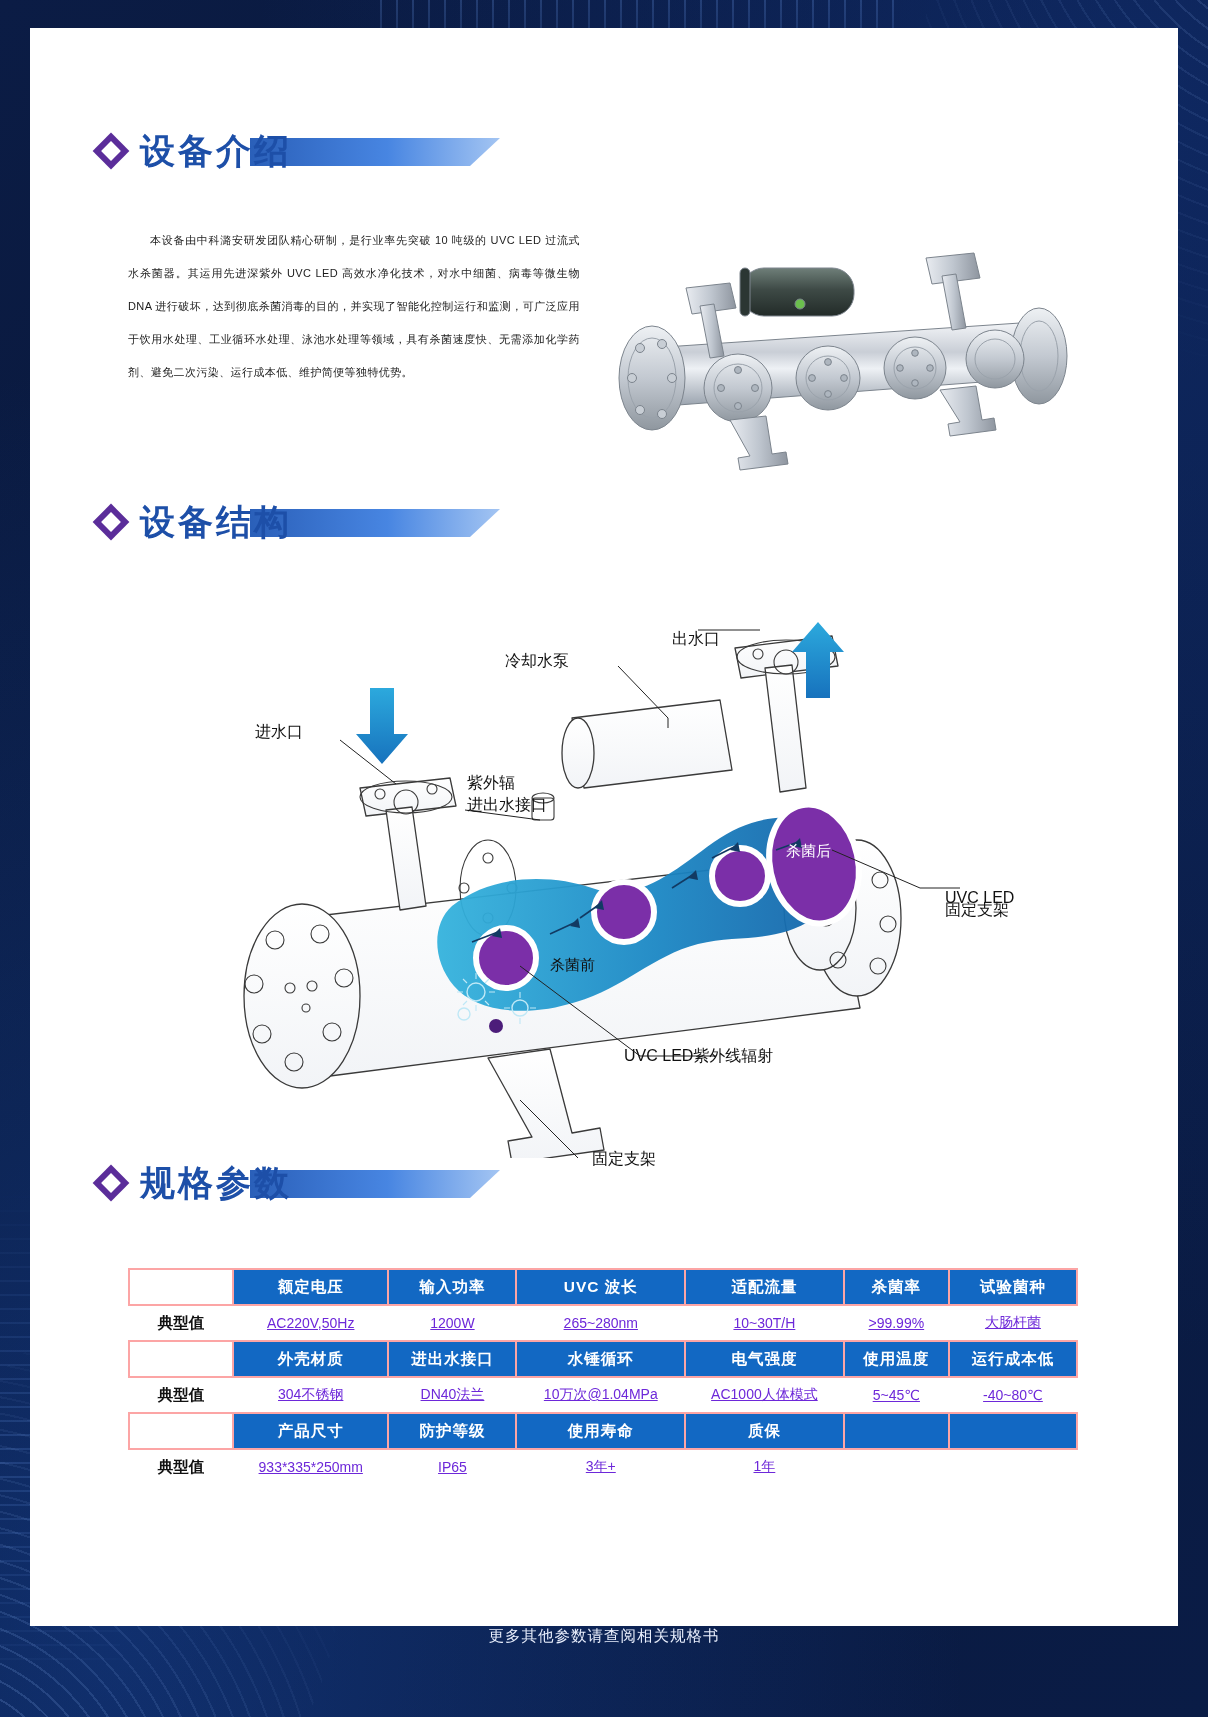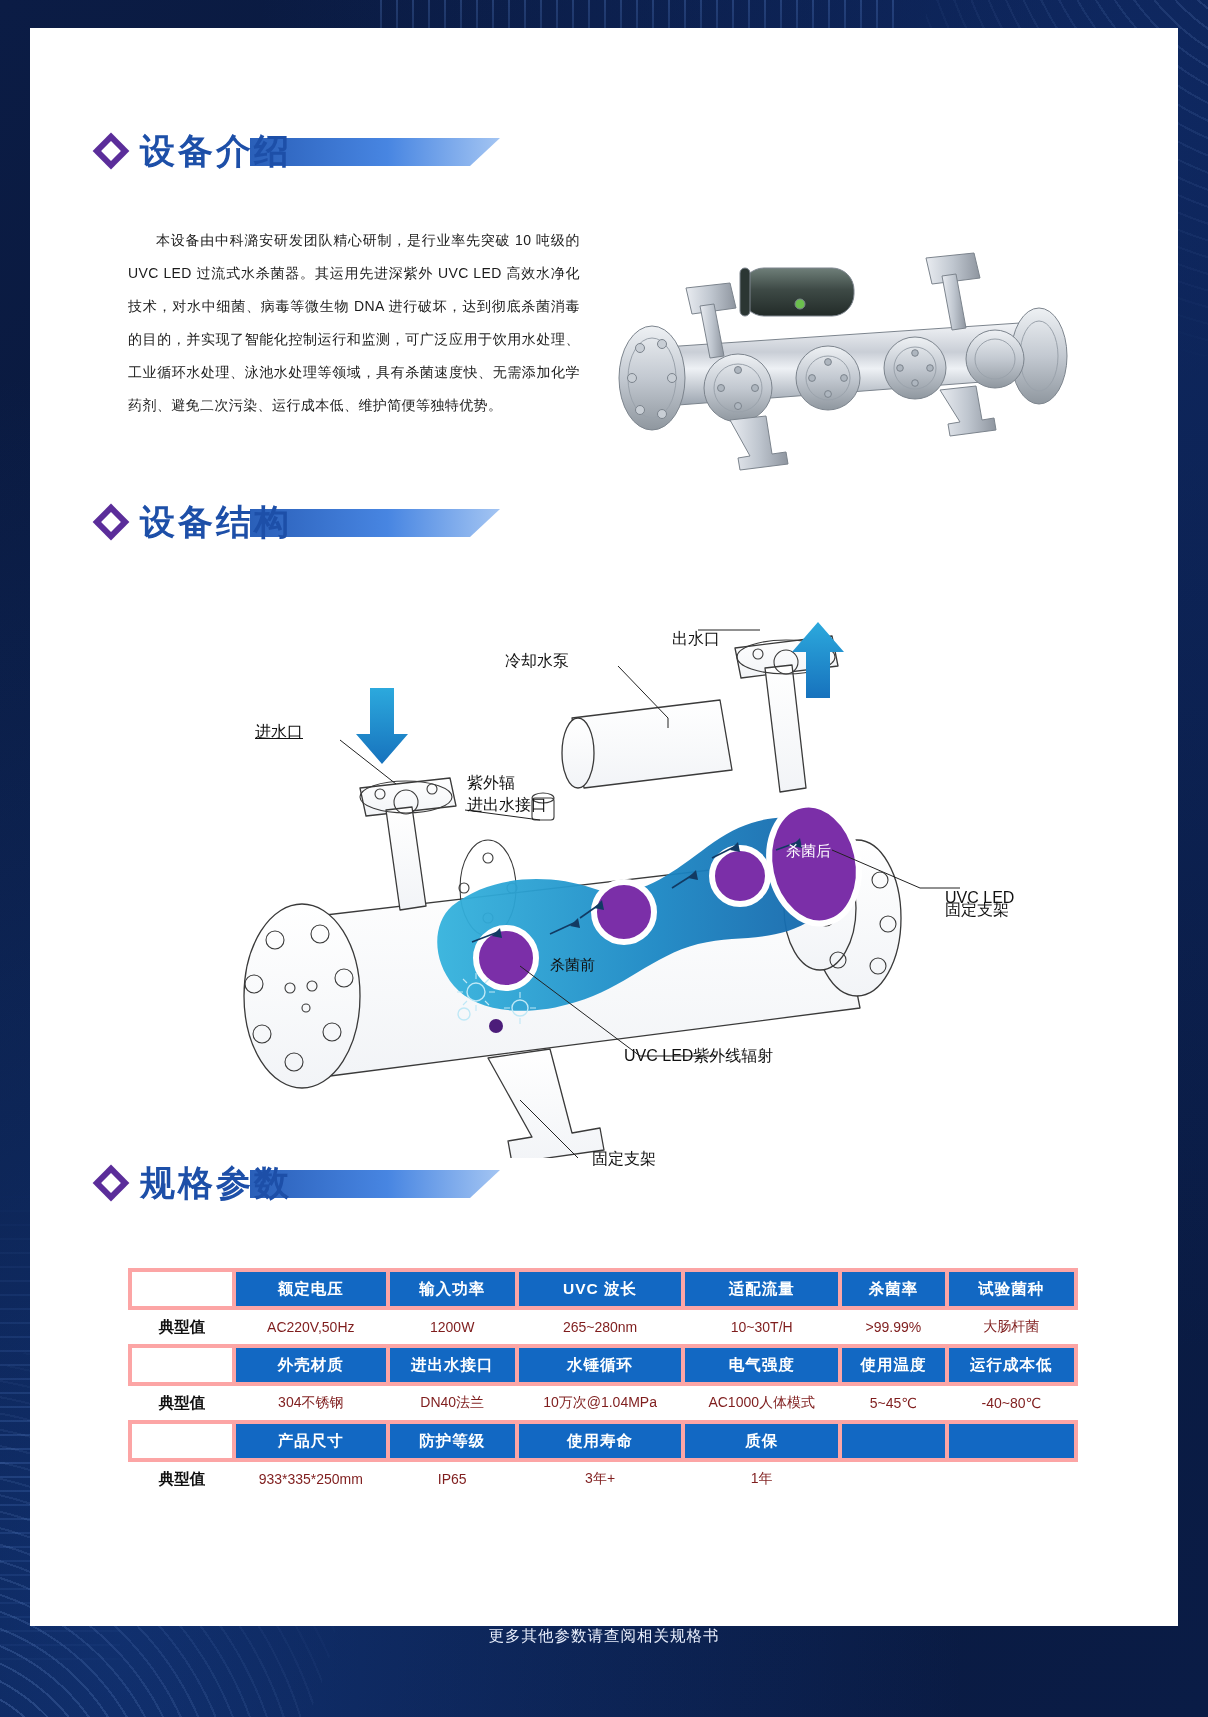--- a/index.html
+++ b/index.html
@@ -69,21 +69,21 @@
   .sec-ribbon{
     position:absolute;left:152px;top:14px;width:250px;height:28px;
     background:linear-gradient(90deg,#1f57b5 0%, #3e7fe0 55%, #9fc2f2 100%);
     clip-path:polygon(0 0, 100% 0, 88% 100%, 0% 100%);
     z-index:1;opacity:.95;
   }
   .sec-ribbon.r2{left:152px;}
   
   .intro{
     position:absolute;left:98px;top:196px;width:452px;
-    font-size:14px;line-height:33px;color:#1b1b1b;text-align:justify;
+    font-size:11px;line-height:33px;color:#1b1b1b;text-align:justify;
     text-indent:2em;letter-spacing:.4px;
   }
   
   .fig1{position:absolute;left:560px;top:200px;width:530px;height:280px;}
   .fig2{position:absolute;left:190px;top:560px;width:840px;height:570px;}
   .fig2 .lbl{
     position:absolute;font-size:16px;color:#111;line-height:22px;white-space:nowrap;
   }
   
   .spec{
@@ -93,24 +93,24 @@
   .spec td,.spec th{
     border:1px solid #ffffff;text-align:center;font-size:14.5px;
     height:34px;padding:0 4px;
   }
   .spec th{
     background:#1268c3;color:#fff;font-size:15.5px;font-weight:bold;letter-spacing:1px;
   }
   .spec td.rowhead{
     color:#111;font-weight:bold;font-size:15.5px;border:none;width:96px;
   }
-  .spec td.val{color:#7f1d1d;border:none;font-size:14px;}
+  .spec td.val{color:#6d28d9;border:none;font-size:14px;text-decoration:underline;}
   .spec th.blank{background:#1268c3;}
   .spec th.corner{background:transparent;border:none;}
-  .spec tr.hdr th{border:4px solid #fca5a5;}
+  .spec tr.hdr th{border:2px solid #fca5a5;}
 </style>
 </head>
 <body>
 
 <div class="bg">
   <div class="bg-lines-top"></div>
   <div class="bg-lines-left"></div>
   <div class="bg-arcs"></div>
   <div class="bg-arcs-r"></div>
 </div>
@@ -343,21 +343,21 @@
           <path d="M300,512 L360,572 L430,572"></path>
         </g>
 
         <text x="330" y="382" font-size="15" fill="#111" font-family="Liberation Sans, sans-serif">杀菌前</text>
         <text x="566" y="268" font-size="15" fill="#ffffff" font-family="Liberation Sans, sans-serif">杀菌后</text>
       </svg>
 
       
       <div class="lbl" style="left:452px;top:40px;">出水口</div>
       <div class="lbl" style="left:285px;top:62px;">冷却水泵</div>
-      <div class="lbl" style="left:35px;top:133px;text-decoration:underline;">进水口</div>
+      <div class="lbl" style="left:35px;top:133px;">进水口</div>
       <div class="lbl" style="left:247px;top:184px;">紫外辐</div>
       <div class="lbl" style="left:247px;top:206px;">进出水接口</div>
       <div class="lbl" style="left:725px;top:299px;">UVC LED</div>
       <div class="lbl" style="left:725px;top:311px;">固定支架</div>
       <div class="lbl" style="left:404px;top:457px;">UVC LED紫外线辐射</div>
       <div class="lbl" style="left:372px;top:560px;">固定支架</div>
     </div>
 
     <div class="sec-head" style="left:68px;top:1128px;">
       <div class="sec-ribbon"></div>

